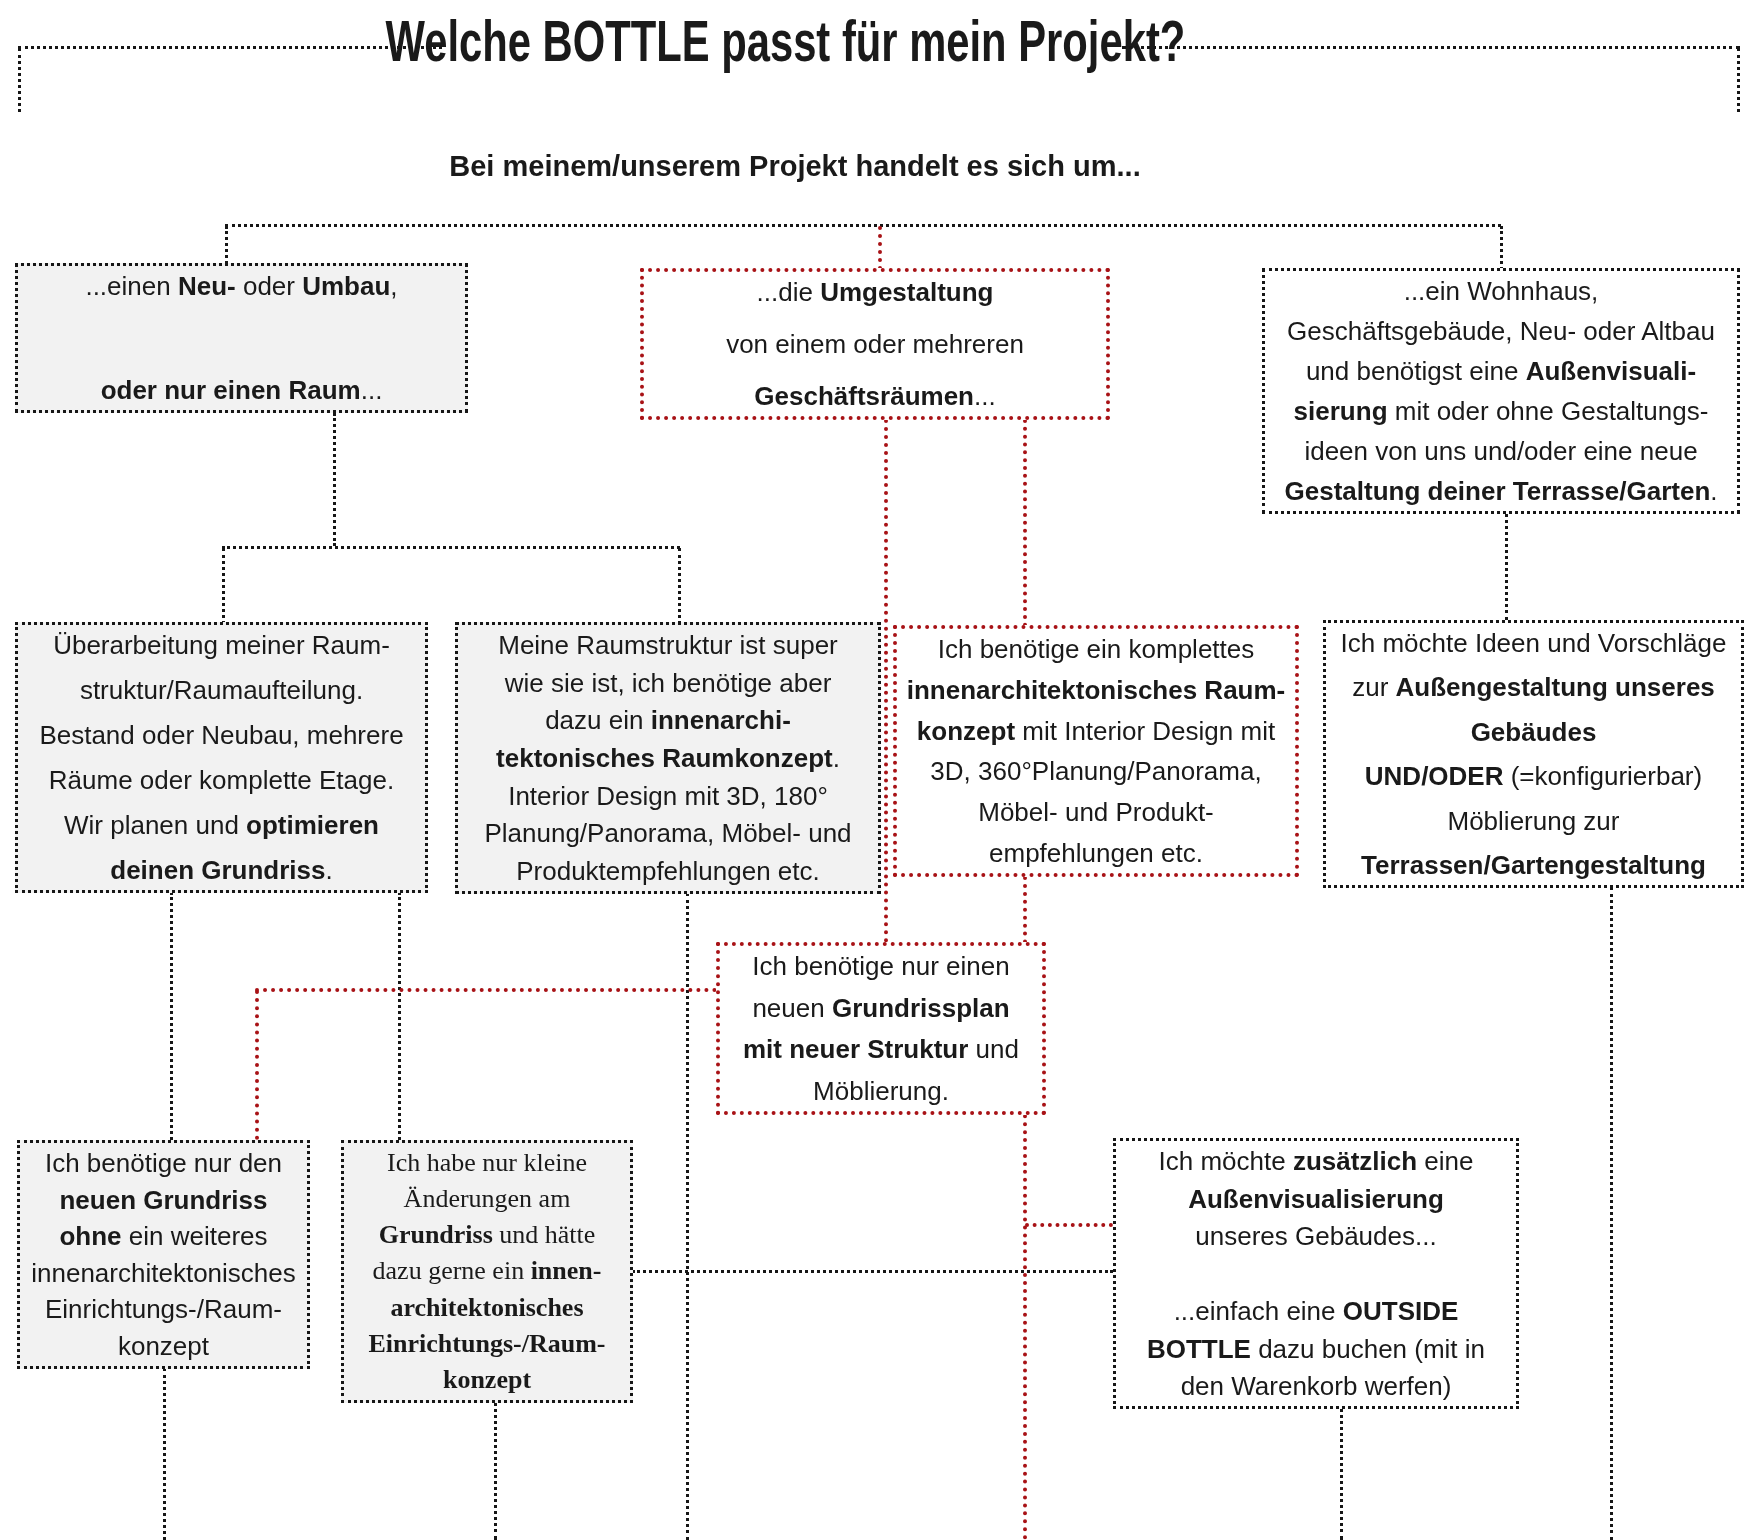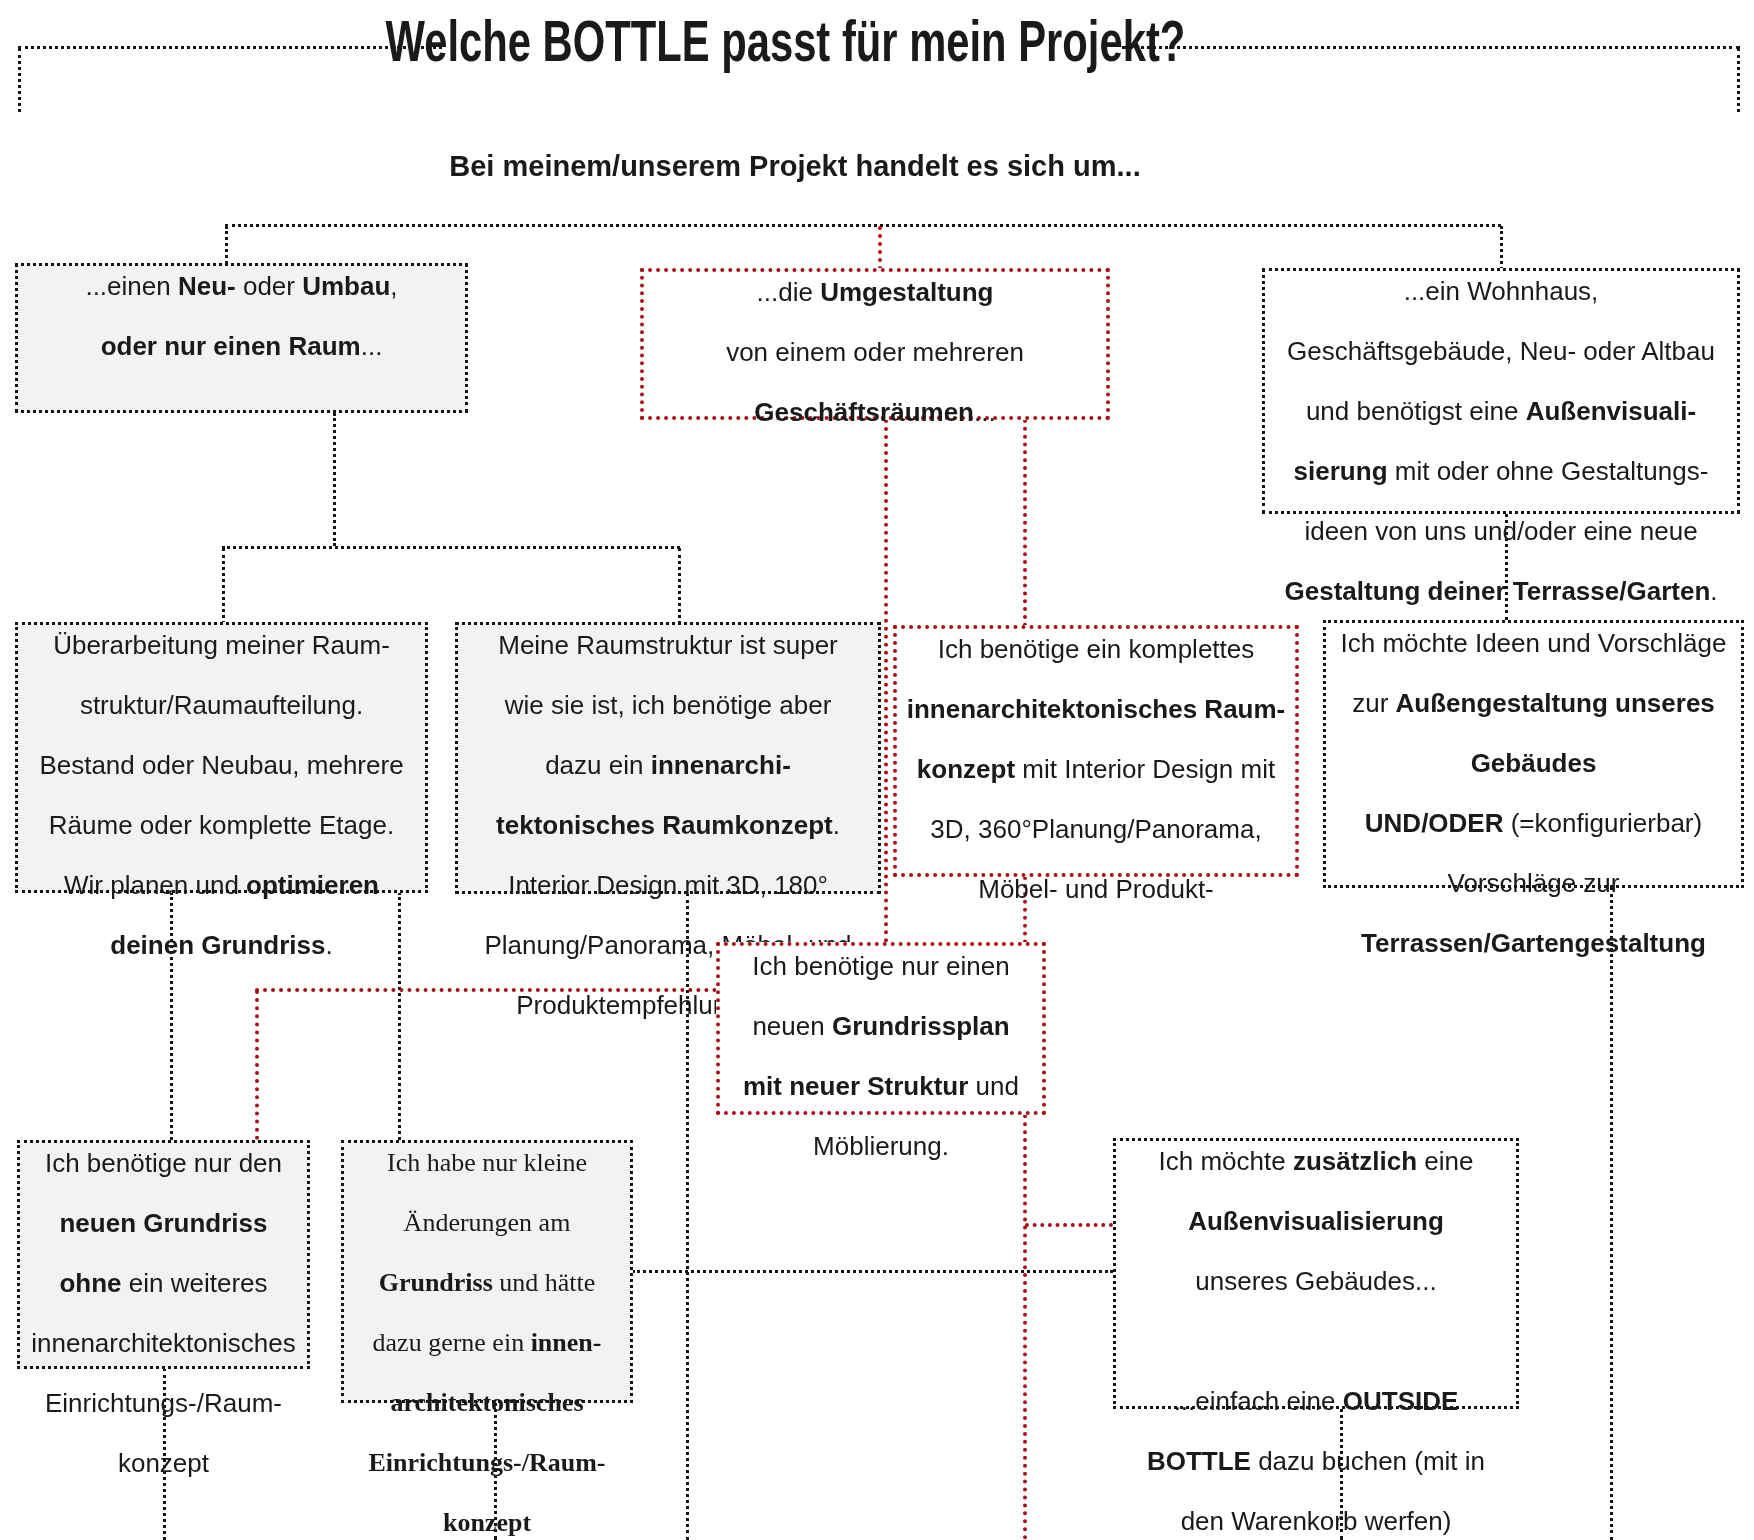--- a/index.html
+++ b/index.html
@@ -26,24 +26,23 @@
     font-size:58px;font-weight:bold;letter-spacing:0px;white-space:nowrap;
     transform:scaleX(0.72);transform-origin:center;
   }
   .subtitle{
     position:absolute;left:0;top:150px;width:1590px;
     text-align:center;font-size:29px;font-weight:bold;
   }
   
   .box{
     position:absolute;z-index:2;box-sizing:border-box;
-    display:flex;flex-direction:column;justify-content:flex-start;
+    display:flex;flex-direction:column;justify-content:space-between;
     text-align:center;font-size:26px;line-height:36px;
     padding:2px 4px;
-    gap:24px;
   }
   .box.gray{background:var(--box_gray);border:3px dotted #161616;}
   .box.white{background:var(--box_white);border:3px dotted #161616;}
   .box.redb{background:var(--box_white);border:4px dotted var(--red);}
   .b{font-weight:bold;}
   
   .hline{position:absolute;z-index:1;height:0;border-top:3px dotted #161616;}
   .vline{position:absolute;z-index:1;width:0;border-left:3px dotted #161616;}
   .hline.red{border-top:4px dotted var(--red);}
   .vline.red{border-left:4px dotted var(--red);}
@@ -110,27 +109,28 @@
       <div><span>Interior Design mit 3D, 180°</span></div>
       <div><span>Planung/Panorama, Möbel- und</span></div>
       <div><span>Produktempfehlungen etc.</span></div>
     </div>
   <div class="box redb" style="left:893px;top:625px;width:406px;height:252px;">
       <div><span>Ich benötige ein komplettes</span></div>
       <div><span class="b">innenarchitektonisches Raum-</span></div>
       <div><span class="b">konzept</span><span> mit Interior Design mit</span></div>
       <div><span>3D, 360°Planung/Panorama,</span></div>
       <div><span>Möbel- und Produkt-</span></div>
+      <div><span>empfehlungen etc.</span></div>
     </div>
   <div class="box white" style="left:1323px;top:620px;width:421px;height:268px;">
       <div><span>Ich möchte Ideen und Vorschläge</span></div>
       <div><span>zur </span><span class="b">Außengestaltung unseres</span></div>
       <div><span class="b">Gebäudes</span></div>
       <div><span class="b">UND/ODER</span><span> (=konfigurierbar)</span></div>
-      <div><span>Vorschläge zur</span></div>
+      <div><span>Möblierung zur</span></div>
       <div><span class="b">Terrassen/Gartengestaltung</span></div>
     </div>
 
   <div class="vline" style="left:170px;top:892px;height:248px;"></div>
   <div class="vline" style="left:398px;top:892px;height:248px;"></div>
   <div class="vline" style="left:686px;top:893px;height:647px;"></div>
   <div class="vline red" style="left:1023px;top:876px;height:664px;"></div>
   <div class="hline red" style="left:255px;top:988px;width:462px;"></div>
   <div class="vline red" style="left:255px;top:990px;height:150px;"></div>
   <div class="vline" style="left:1610px;top:887px;height:653px;"></div>

